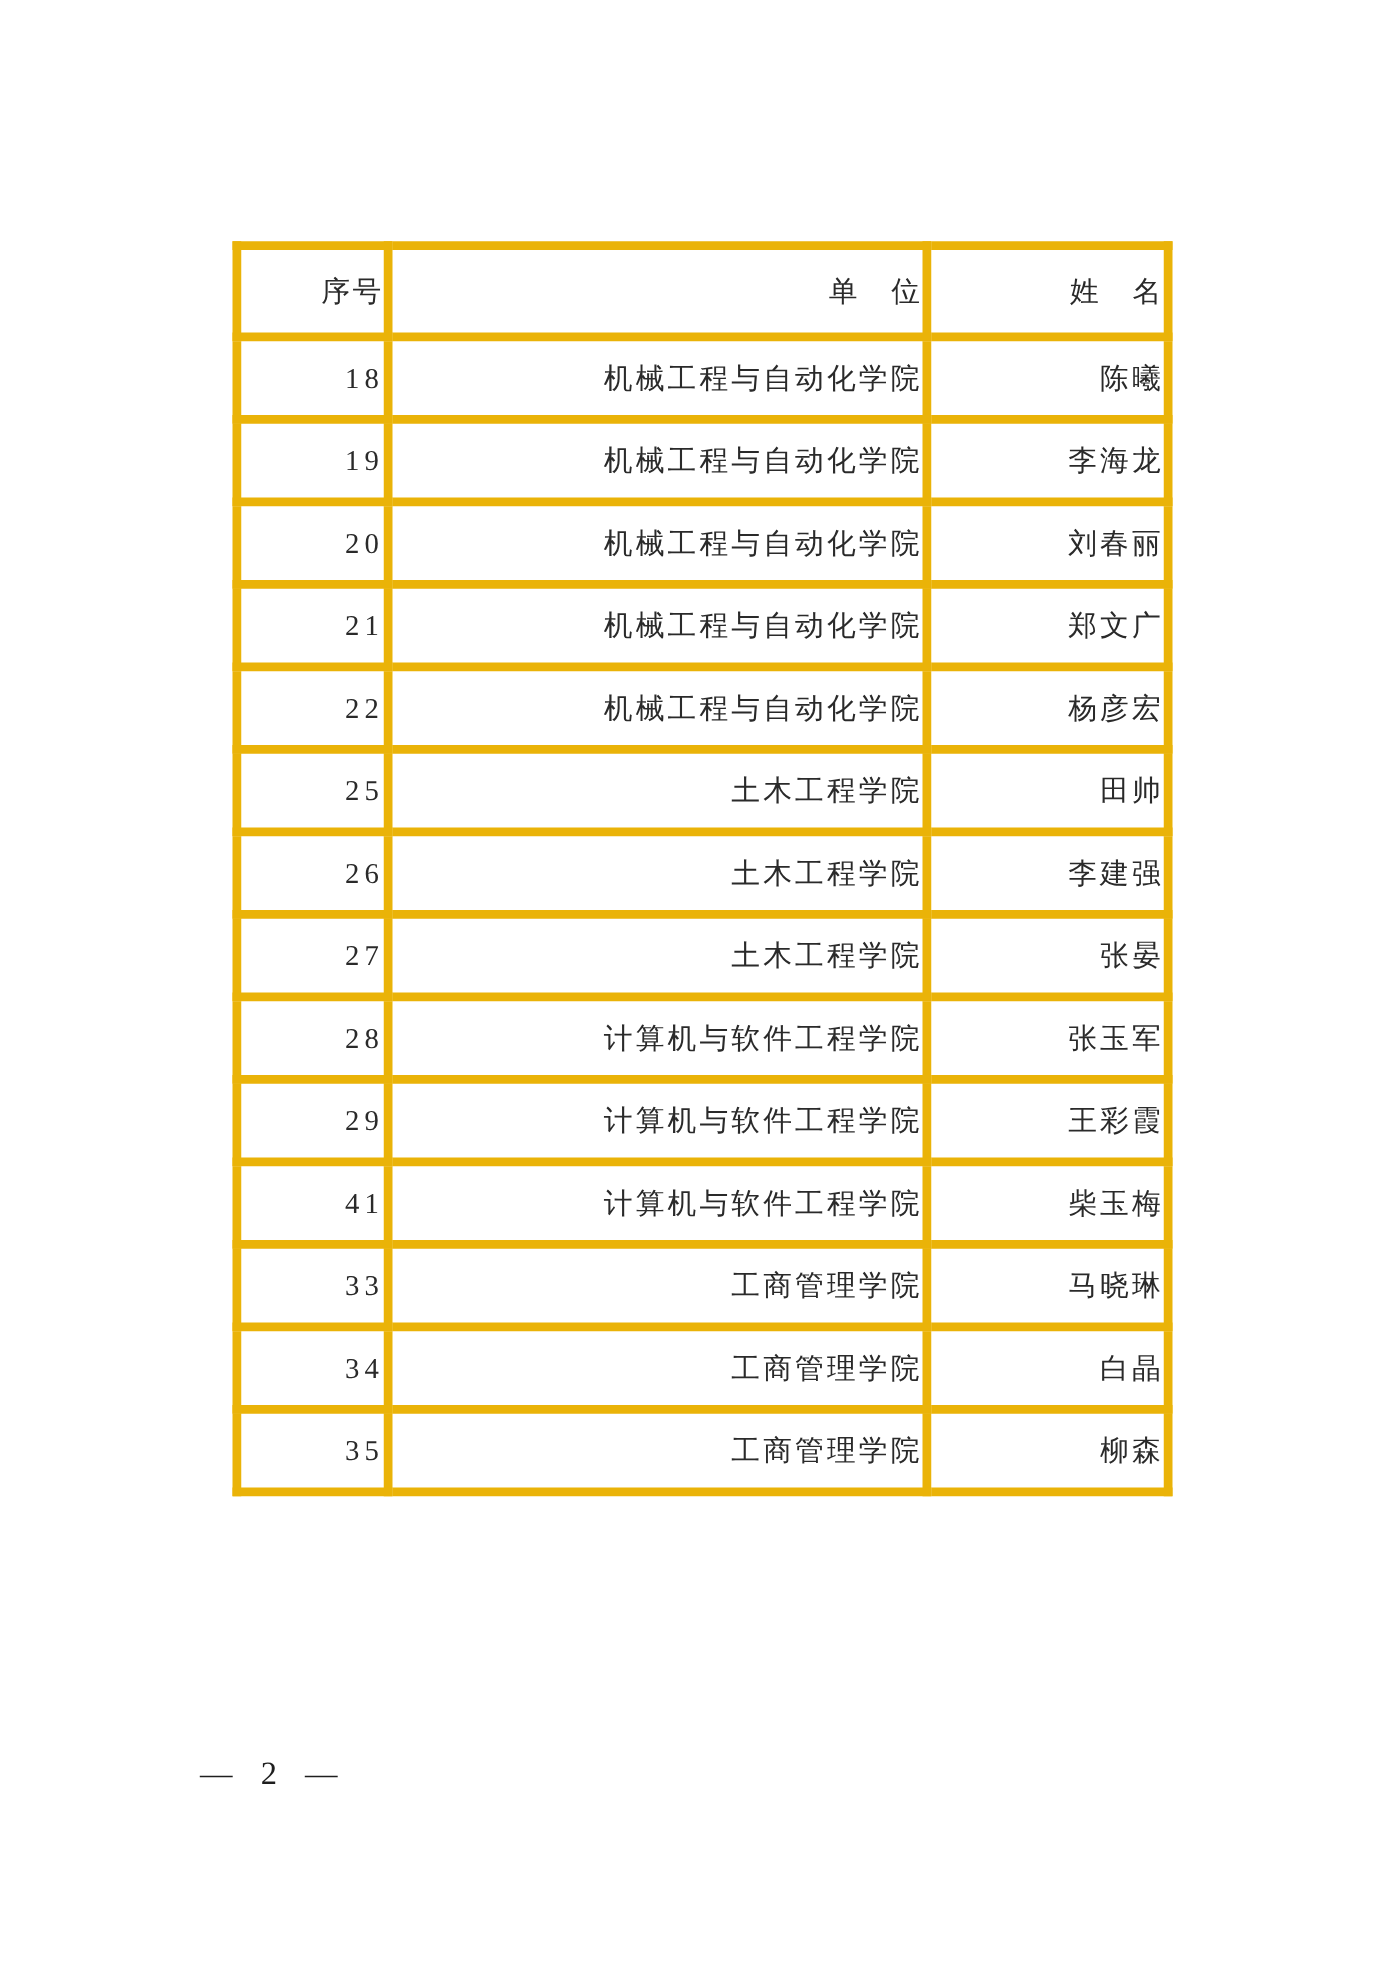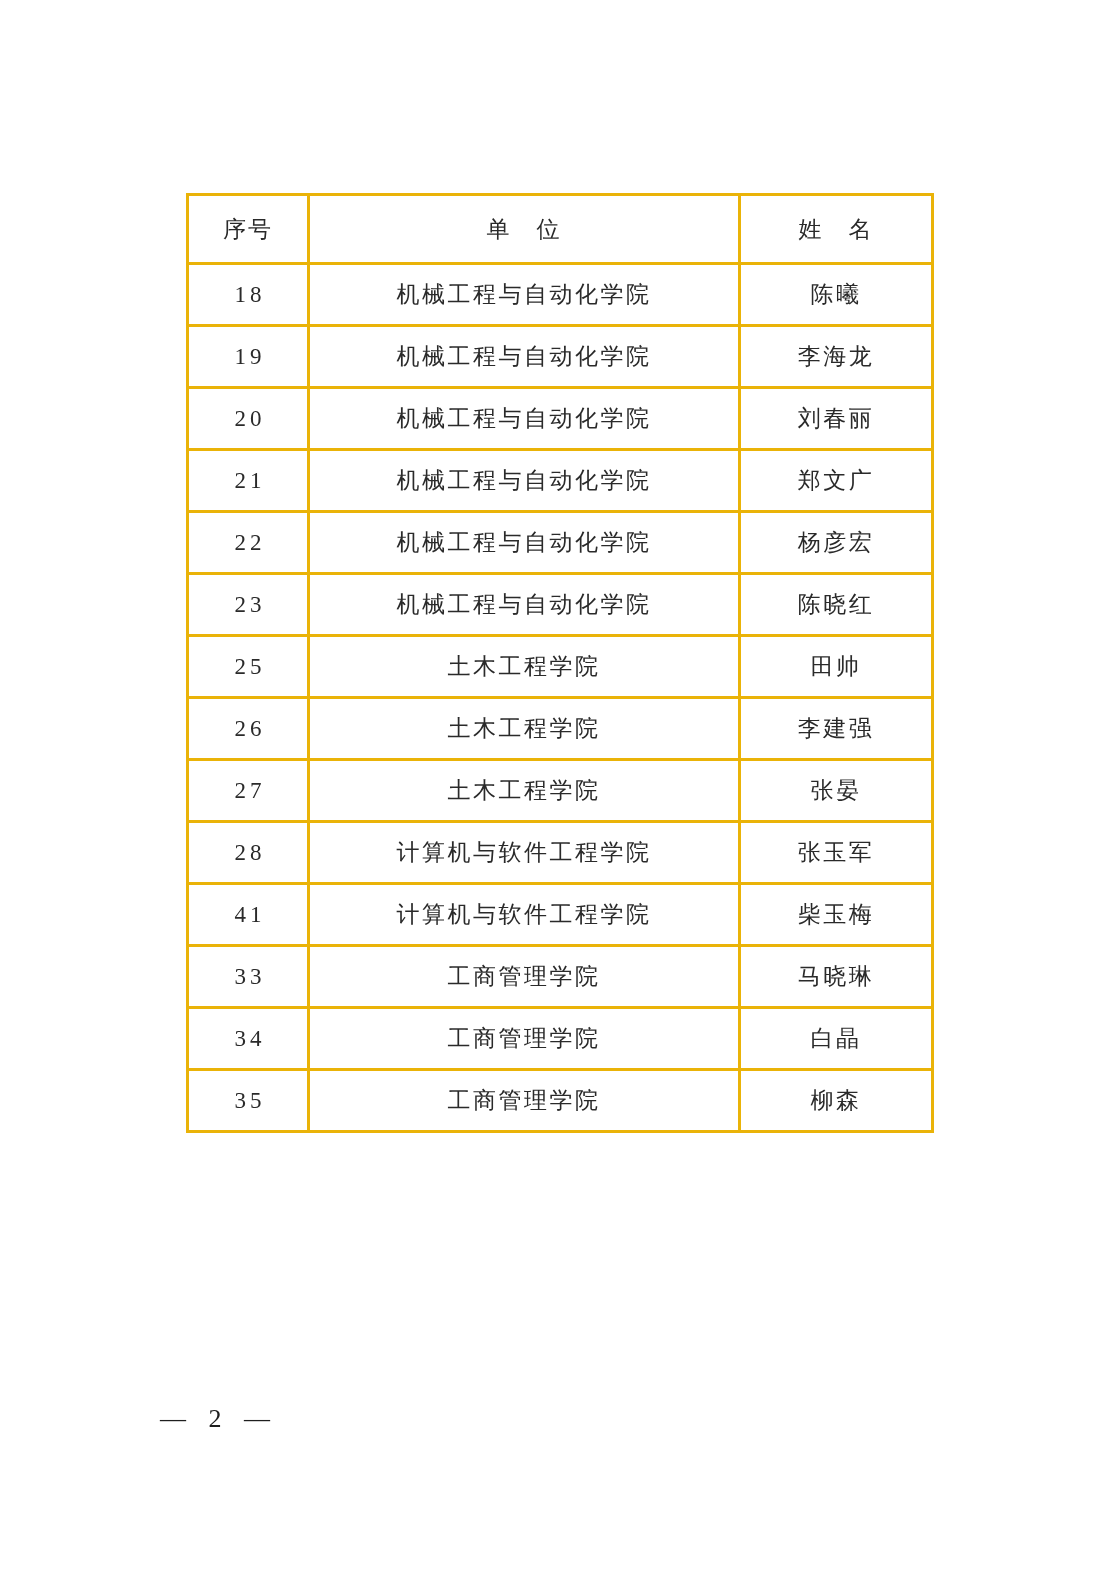--- a/index.html
+++ b/index.html
@@ -22,22 +22,22 @@
     top: 193px;
     width: 745px;
     border-collapse: collapse;
     table-layout: fixed;
     border: 2px solid #3a3a3a;
   }
   table.roster col.c-no   { width: 121px; }
   table.roster col.c-unit { width: 431px; }
   table.roster col.c-name { width: 193px; }
   table.roster th, table.roster td {
-    border: 3px solid #eab308;
-    text-align: center;
+    border: 7px solid #eab308;
+    text-align: right;
     vertical-align: middle;
     font-weight: normal;
     padding: 0;
     overflow: hidden;
   }
   table.roster th {
     height: 66px;
     font-size: 23px;
     letter-spacing: 2px;
     white-space: pre;
@@ -103,43 +103,43 @@
         <td class="no-cell">21</td>
         <td class="unit-cell">机械工程与自动化学院</td>
         <td class="name-cell">郑文广</td>
       </tr>
       <tr>
         <td class="no-cell">22</td>
         <td class="unit-cell">机械工程与自动化学院</td>
         <td class="name-cell">杨彦宏</td>
       </tr>
       <tr>
-        <td class="no-cell">23</td>
-        <td class="unit-cell">机械工程与自动化学院</td>
-        <td class="name-cell">陈晓红</td>
-      </tr>
-      <tr>
         <td class="no-cell">25</td>
         <td class="unit-cell">土木工程学院</td>
         <td class="name-cell">田帅</td>
       </tr>
       <tr>
         <td class="no-cell">26</td>
         <td class="unit-cell">土木工程学院</td>
         <td class="name-cell">李建强</td>
       </tr>
       <tr>
         <td class="no-cell">27</td>
         <td class="unit-cell">土木工程学院</td>
         <td class="name-cell">张晏</td>
       </tr>
       <tr>
         <td class="no-cell">28</td>
         <td class="unit-cell">计算机与软件工程学院</td>
         <td class="name-cell">张玉军</td>
+      </tr>
+      <tr>
+        <td class="no-cell">29</td>
+        <td class="unit-cell">计算机与软件工程学院</td>
+        <td class="name-cell">王彩霞</td>
       </tr>
       <tr>
         <td class="no-cell">41</td>
         <td class="unit-cell">计算机与软件工程学院</td>
         <td class="name-cell">柴玉梅</td>
       </tr>
       <tr>
         <td class="no-cell">33</td>
         <td class="unit-cell">工商管理学院</td>
         <td class="name-cell">马晓琳</td>

